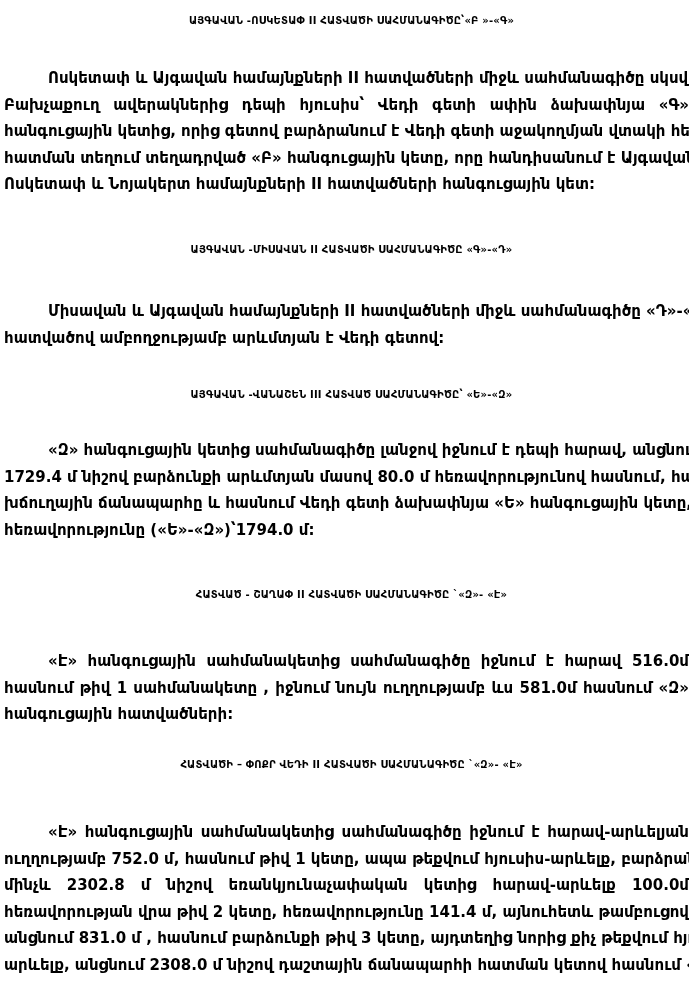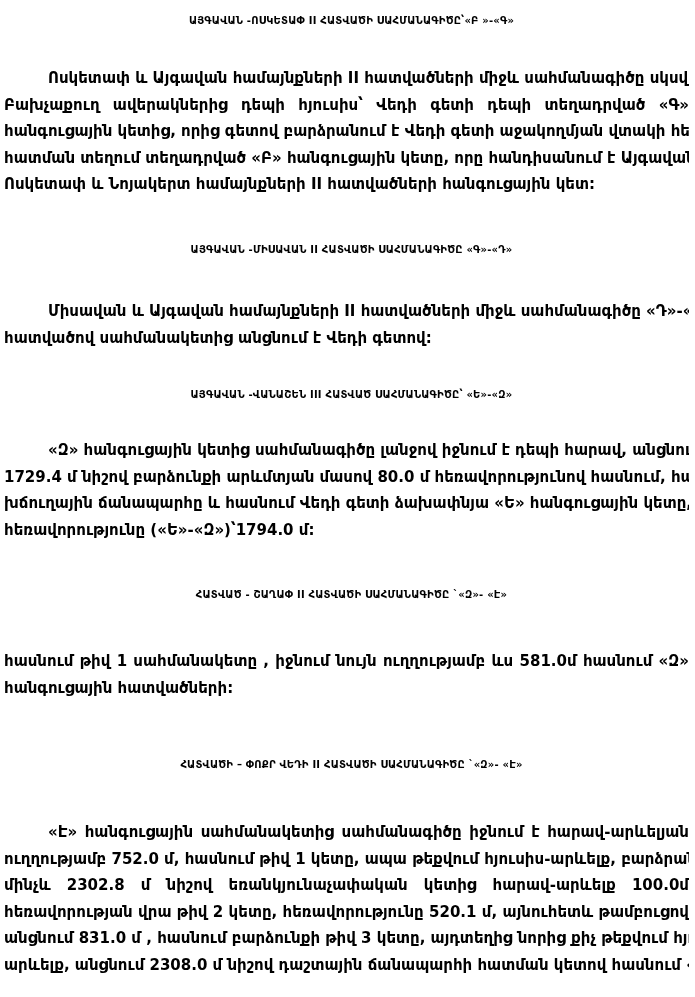--- a/index.html
+++ b/index.html
@@ -21,49 +21,50 @@
   .line.indent { padding-left: 44px; }
 </style>
 </head>
 <body>
 
 <div class="page">
 
   <div class="heading" style="top:15px">ԱՅԳԱՎԱՆ -ՈՍԿԵՏԱՓ II ՀԱՏՎԱԾԻ ՍԱՀՄԱՆԱԳԻԾԸ՝«Բ »-«Գ»</div>
   <div class="para" style="top:65px">
     <span class="line indent">Ոսկետափ և Այգավան համայնքների II հատվածների միջև սահմանագիծը սկսվում է</span>
-    <span class="line">Բախչաքուղ ավերակներից դեպի հյուսիս՝ Վեդի գետի դեպի տեղադրված «Գ»</span>
+    <span class="line">Բախչաքուղ ավերակներից դեպի հյուսիս՝ Վեդի գետի ափին ձախափնյա «Գ»</span>
     <span class="line">հանգուցային կետից, որից գետով բարձրանում է Վեդի գետի աջակողմյան վտակի հետ</span>
     <span class="line">հատման տեղում տեղադրված «Բ» հանգուցային կետը, որը հանդիսանում է Այգավան,</span>
     <span class="line last">Ոսկետափ և Նոյակերտ համայնքների II հատվածների հանգուցային կետ:</span>
   </div>
 
   <div class="heading" style="top:244px">ԱՅԳԱՎԱՆ -ՄԻՍԱՎԱՆ II ՀԱՏՎԱԾԻ ՍԱՀՄԱՆԱԳԻԾԸ «Գ»-«Դ»</div>
   <div class="para" style="top:298px">
     <span class="line indent">Միսավան և Այգավան համայնքների II հատվածների միջև սահմանագիծը «Դ»-«Ե»</span>
-    <span class="line last">հատվածով սահմանակետից անցնում է Վեդի գետով:</span>
+    <span class="line last">հատվածով ամբողջությամբ արևմտյան է Վեդի գետով:</span>
   </div>
 
   <div class="heading" style="top:389px">ԱՅԳԱՎԱՆ -ՎԱՆԱՇԵՆ III ՀԱՏՎԱԾ ՍԱՀՄԱՆԱԳԻԾԸ՝ «Ե»-«Զ»</div>
   <div class="para" style="top:437px">
     <span class="line indent">«Զ» հանգուցային կետից սահմանագիծը լանջով իջնում է դեպի հարավ, անցնում</span>
     <span class="line">1729.4 մ նիշով բարձունքի արևմտյան մասով 80.0 մ հեռավորությունով հասնում, հատում</span>
     <span class="line last">խճուղային ճանապարհը և հասնում Վեդի գետի ձախափնյա «Ե» հանգուցային կետը,</span>
     <span class="line last">հեռավորությունը («Ե»-«Զ»)՝1794.0 մ:</span>
   </div>
 
   <div class="heading" style="top:589px">ՀԱՏՎԱԾ - ՇԱՂԱՓ II ՀԱՏՎԱԾԻ ՍԱՀՄԱՆԱԳԻԾԸ `«Զ»- «Է»</div>
   <div class="para" style="top:648px">
+    <span class="line indent">«Է» հանգուցային սահմանակետից սահմանագիծը իջնում է հարավ 516.0մ</span>
     <span class="line">հասնում թիվ 1 սահմանակետը , իջնում նույն ուղղությամբ ևս 581.0մ հասնում «Զ»</span>
     <span class="line last">հանգուցային հատվածների:</span>
   </div>
 
   <div class="heading" style="top:759px">ՀԱՏՎԱԾԻ – ՓՈՔՐ ՎԵԴԻ II ՀԱՏՎԱԾԻ ՍԱՀՄԱՆԱԳԻԾԸ `«Զ»- «Է»</div>
   <div class="para" style="top:819px">
     <span class="line indent">«Է» հանգուցային սահմանակետից սահմանագիծը իջնում է հարավ-արևելյան</span>
     <span class="line">ուղղությամբ 752.0 մ, հասնում թիվ 1 կետը, ապա թեքվում հյուսիս-արևելք, բարձրանում</span>
     <span class="line">մինչև 2302.8 մ նիշով եռանկյունաչափական կետից հարավ-արևելք 100.0մ</span>
-    <span class="line">հեռավորության վրա թիվ 2 կետը, հեռավորությունը 520.1 մ, այնուհետև թամբուցով</span>
+    <span class="line">հեռավորության վրա թիվ 2 կետը, հեռավորությունը 141.4 մ, այնուհետև թամբուցով</span>
     <span class="line">անցնում 831.0 մ , հասնում բարձունքի թիվ 3 կետը, այդտեղից նորից քիչ թեքվում հյուսիս-</span>
     <span class="line">արևելք, անցնում 2308.0 մ նիշով դաշտային ճանապարհի հատման կետով հասնում «Ը»</span>
   </div>
 
 </div>
 
 </body></html>

